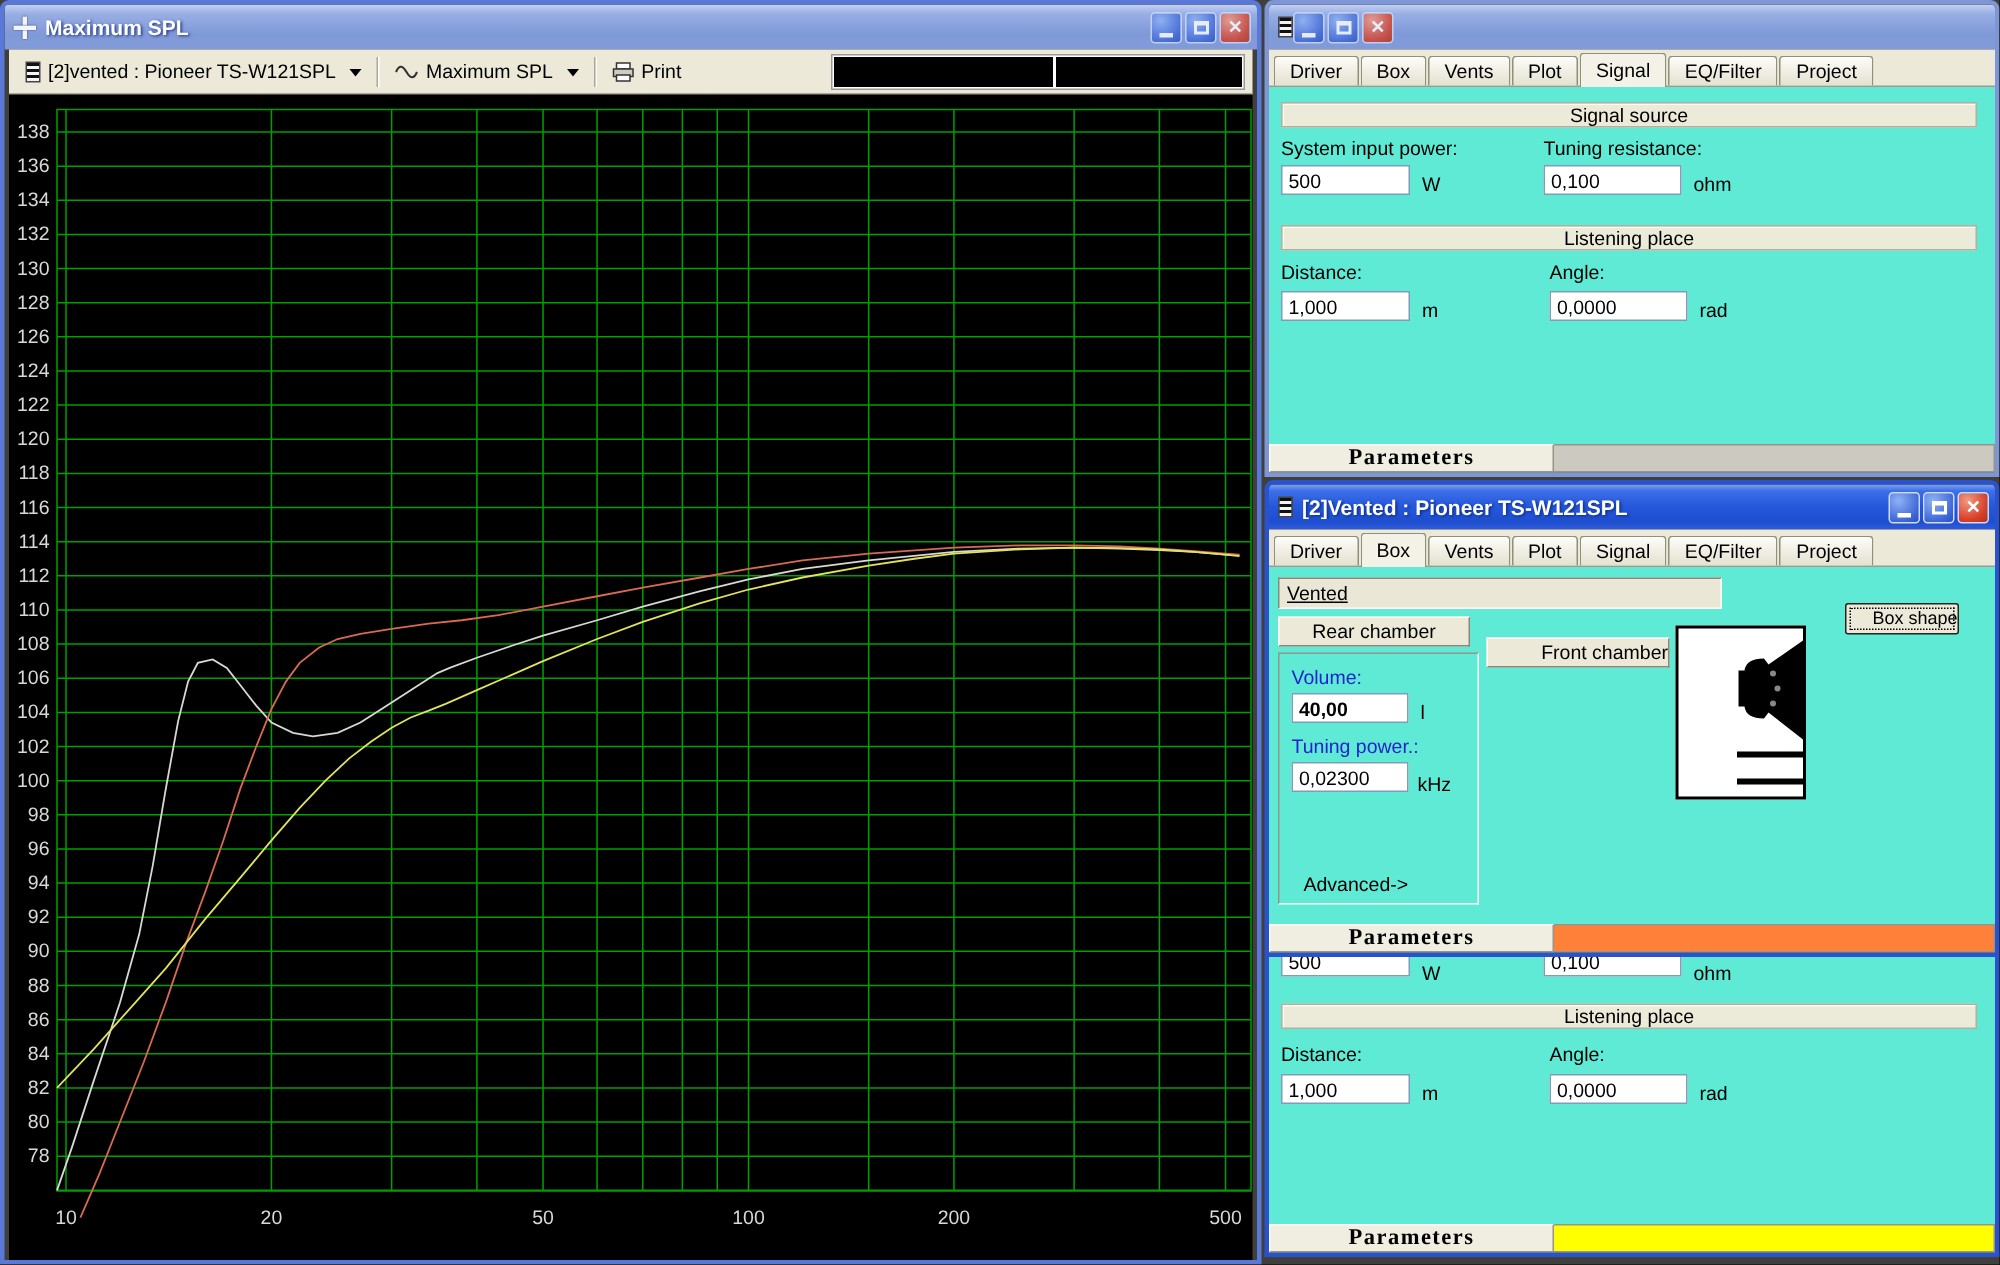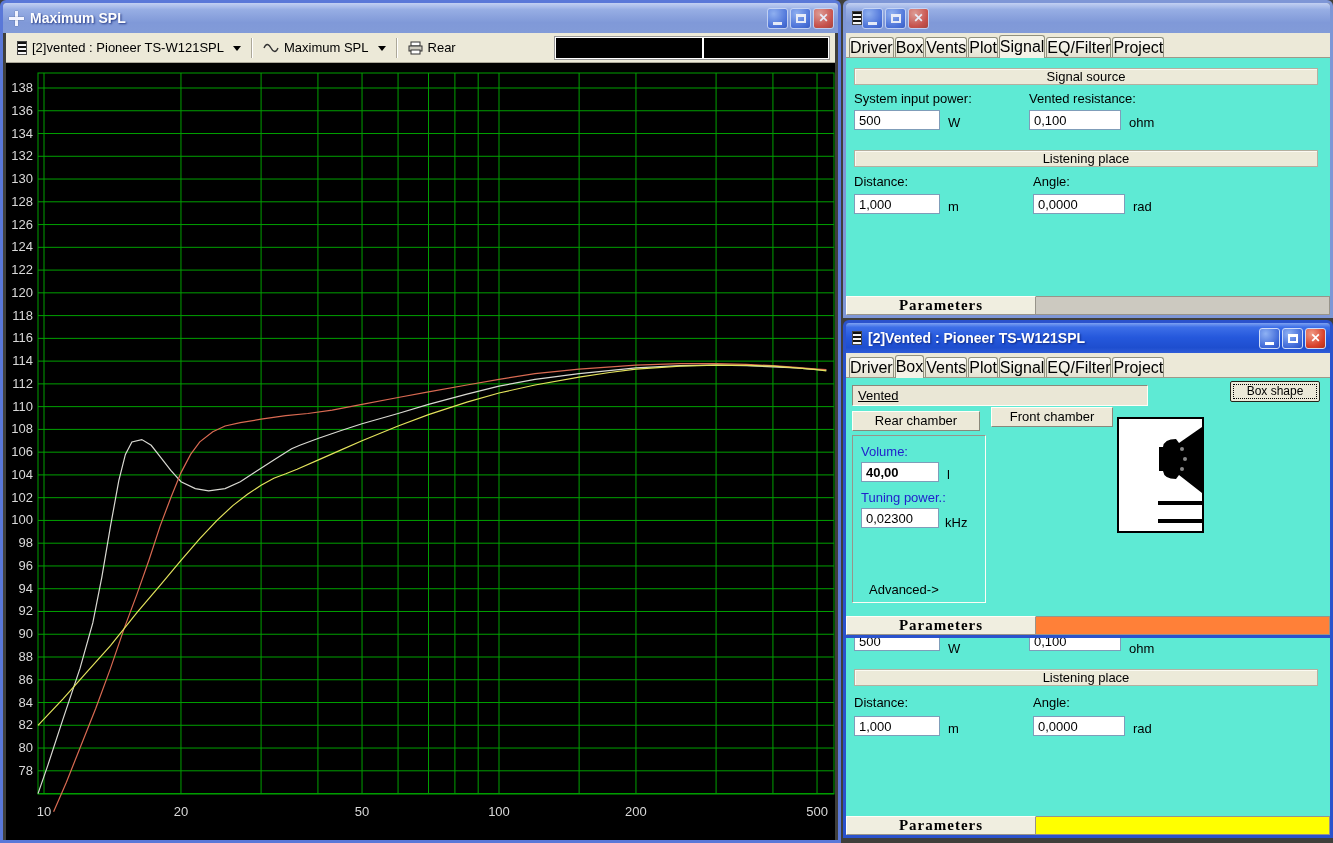--- a/index.html
+++ b/index.html
@@ -45,21 +45,21 @@
   #plotarea { position:absolute; left:3px; right:3px; top:60px; bottom:0; background:#000; }
 
   
   .panel { left:843px; width:490px; }
   #panel1 { top:0;   height:318px; border-color:#7e96d6; }
   #panel2 { top:320px; height:318px; border-color:#2a52cc; }
   #panel3 { top:638px; height:200px; border-color:#2a52cc; border-top:none; border-radius:0; }
 
   .tabrow { height:25px; background:#ece9d8; display:flex; align-items:flex-end; padding:2px 0 0 3px;
       border-bottom:1px solid #9c9a8a; }
-  .tab { height:20px; line-height:19px; padding:0 0; font-size:16px; border:1px solid #90907e; border-bottom:none;
+  .tab { height:20px; line-height:19px; padding:0 10px; font-size:13px; border:1px solid #90907e; border-bottom:none;
       border-radius:3px 3px 0 0; background:linear-gradient(#fdfcf8,#e4e1d0); margin-right:1px; white-space:nowrap; }
   .tab.active { height:23px; line-height:22px; background:#f4f2e6; margin-bottom:-1px; z-index:2; position:relative; }
 
   .pcontent { position:relative; background:#5eead4; height:calc(100% - 55px); overflow:hidden; font-size:13px; }
   #panel3 .pcontent { height:100%; }
 
   .groupbar { position:absolute; height:17px; background:#ecead9; border:1px solid #b4b0a0;
       box-shadow:inset 1px 1px 0 #fbfaf2; text-align:center; font-size:13px; line-height:15px; }
   .lbl { position:absolute; white-space:nowrap; }
   .unit { position:absolute; white-space:nowrap; }
@@ -114,21 +114,21 @@
       <span>Maximum SPL</span>
       <span class="dd-arrow"></span>
     </div>
     <span class="tsep"></span>
     <div class="tool-item">
       <svg width="15" height="14" viewBox="0 0 15 14">
         <rect x="3" y="1" width="9" height="4" fill="#fff" stroke="#333"></rect>
         <rect x="1" y="5" width="13" height="5" fill="#cfccc0" stroke="#333"></rect>
         <rect x="3" y="9" width="9" height="4" fill="#fff" stroke="#333"></rect>
       </svg>
-      <span>Rear</span>
+      <span>Print</span>
     </div>
     <div class="blackboxes">
       <div style="width:54%"></div>
       <div style="width:46%"></div>
     </div>
   </div>
   <div id="plotarea">
     <svg id="chart" width="835" height="780">
         <line x1="32" y1="730.5600000000001" x2="828" y2="730.5600000000001" stroke="#00a000" stroke-width="1"></line>
         <line x1="32" y1="707.8000000000001" x2="828" y2="707.8000000000001" stroke="#00a000" stroke-width="1"></line>
@@ -240,21 +240,21 @@
     <span class="tab">Box</span>
     <span class="tab">Vents</span>
     <span class="tab">Plot</span>
     <span class="tab active">Signal</span>
     <span class="tab">EQ/Filter</span>
     <span class="tab">Project</span>
   </div>
   <div class="pcontent">
     <div class="groupbar" style="left:8px; top:10px; width:464px;">Signal source</div>
     <span class="lbl" style="left:8px; top:33px;">System input power:</span>
-    <span class="lbl" style="left:183px; top:33px;">Vented resistance:</span>
+    <span class="lbl" style="left:183px; top:33px;">Tuning resistance:</span>
     <div class="field" style="left:8px; top:52px; width:86px;">500</div>
     <span class="unit" style="left:102px; top:57px;">W</span>
     <div class="field" style="left:183px; top:52px; width:92px;">0,100</div>
     <span class="unit" style="left:283px; top:57px;">ohm</span>
     <div class="groupbar" style="left:8px; top:92px; width:464px;">Listening place</div>
     <span class="lbl" style="left:8px; top:116px;">Distance:</span>
     <span class="lbl" style="left:187px; top:116px;">Angle:</span>
     <div class="field" style="left:8px; top:136px; width:86px;">1,000</div>
     <span class="unit" style="left:102px; top:141px;">m</span>
     <div class="field" style="left:187px; top:136px; width:92px;">0,0000</div>
@@ -284,23 +284,23 @@
     <span class="tab">Driver</span>
     <span class="tab active">Box</span>
     <span class="tab">Vents</span>
     <span class="tab">Plot</span>
     <span class="tab">Signal</span>
     <span class="tab">EQ/Filter</span>
     <span class="tab">Project</span>
   </div>
   <div class="pcontent">
     <div class="sunken-field" style="left:6px; top:7px; width:296px;">Vented</div>
-    <div class="boxshape-btn" style="left:384px; top:3px; width:90px;">Box shape</div>
+    <div class="boxshape-btn" style="left:384px; top:24px; width:76px;text-align:right;">Box shape</div>
     <div class="chamber-tab" style="left:6px; top:33px; width:128px;">Rear chamber</div>
-    <div class="chamber-tab" style="left:145px; top:29px; width:122px;">Front chamber</div>
+    <div class="chamber-tab" style="left:145px; top:47px; width:122px;text-align:right;">Front chamber</div>
     <div class="groupbox" style="left:6px; top:57px; width:134px; height:168px;">
       <span class="lbl bluelbl" style="left:8px; top:8px;">Volume:</span>
       <div class="field" style="left:8px; top:26px; width:78px;font-weight:bold;">40,00</div>
       <span class="unit" style="left:94px; top:31px;">l</span>
       <span class="lbl bluelbl" style="left:8px; top:54px;">Tuning power.:</span>
       <div class="field" style="left:8px; top:72px; width:78px;">0,02300</div>
       <span class="unit" style="left:92px; top:79px;">kHz</span>
       <span class="lbl" style="left:16px; top:146px;">Advanced-&gt;</span>
     </div>
     <div class="preview" style="left:271px; top:39px; width:87px; height:116px;">

